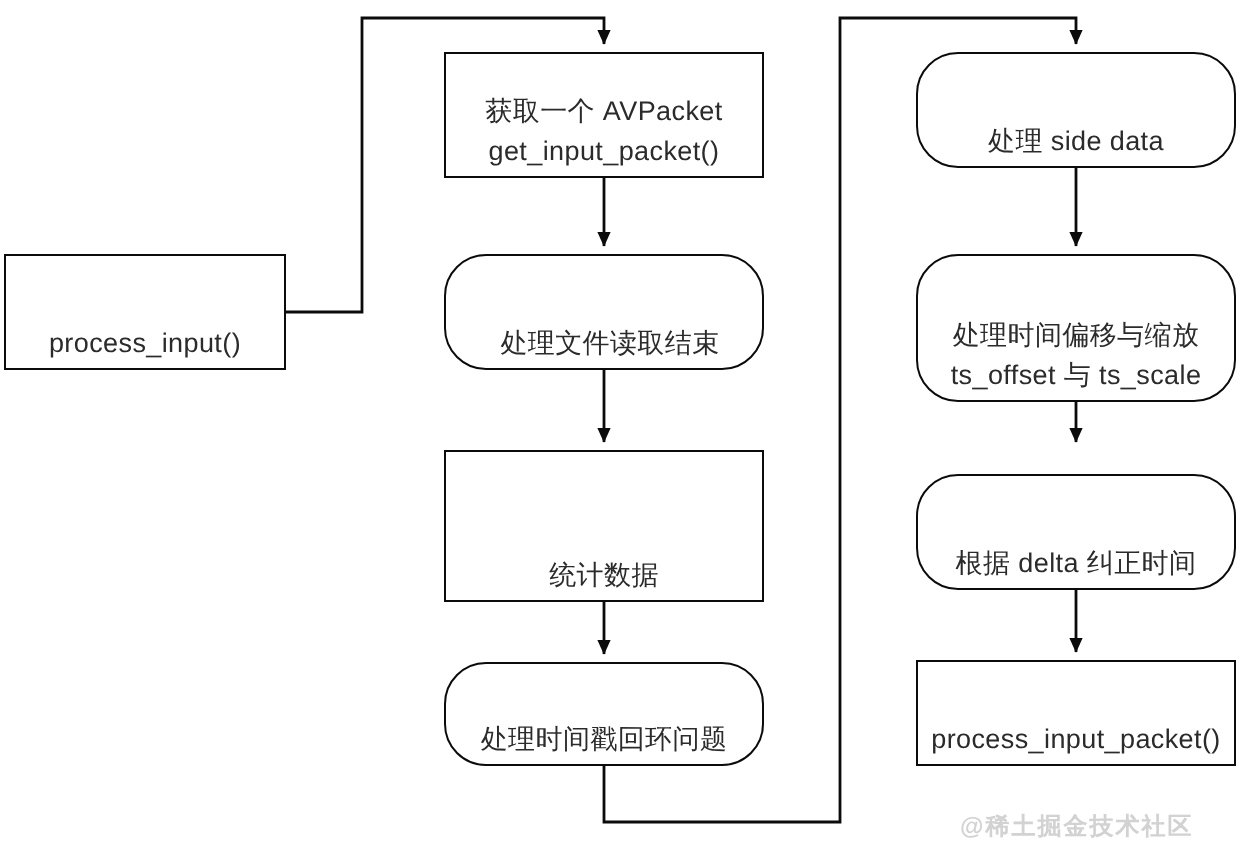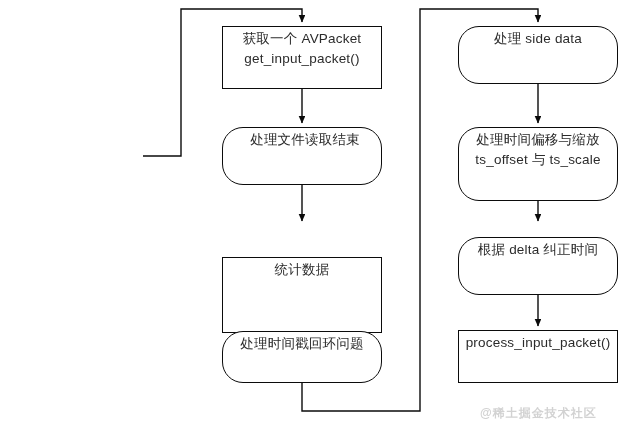--- a/index.html
+++ b/index.html
@@ -23,21 +23,21 @@
     top: 0;
     width: 621px;
     height: 426px;
   }
   .node {
     position: absolute;
     box-sizing: border-box;
     border: 1.3px solid #0b0b0b;
     background: #ffffff;
     display: flex;
-    align-items: flex-start;
+    align-items: flex-end;
     justify-content: center;
     text-align: center;
     color: #2b2b2b;
     font-size: 13.5px;
     line-height: 20px;
     letter-spacing: 0.2px;
     white-space: pre-line;
     padding: 2px 6px;
   }
   .node.rounded {
@@ -77,31 +77,34 @@
       <path d="M 302,383 L 302,411 L 420,411 L 420,9 L 538,9 L 538,22" marker-end="url(#arrowhead)"></path>
 
       <path d="M 538,84 L 538,123" marker-end="url(#arrowhead)"></path>
 
       <path d="M 538,185 L 538,221" marker-end="url(#arrowhead)"></path>
 
       <path d="M 538,283 L 538,326" marker-end="url(#arrowhead)"></path>
     </g>
   </svg>
 
+  <div class="node" style="left:2px; top:127px; width:141px; height:58px;">
+    <span>process_input()</span>
+  </div>
 
   <div class="node" style="left:222px; top:26px; width:160px; height:63px;">
     <span>获取一个 AVPacket
 get_input_packet()</span>
   </div>
 
   <div class="node rounded" style="left:222px; top:127px; width:160px; height:58px;padding-left:12px;">
     <span>处理文件读取结束</span>
   </div>
 
-  <div class="node" style="left:222px; top:225px; width:160px; height:76px;margin-top:32px;">
+  <div class="node" style="left:222px; top:225px; width:160px; height:76px;">
     <span>统计数据</span>
   </div>
 
   <div class="node rounded" style="left:222px; top:331px; width:160px; height:52px;">
     <span>处理时间戳回环问题</span>
   </div>
 
   <div class="node rounded" style="left:458px; top:26px; width:160px; height:58px;">
     <span>处理 side data</span>
   </div>

